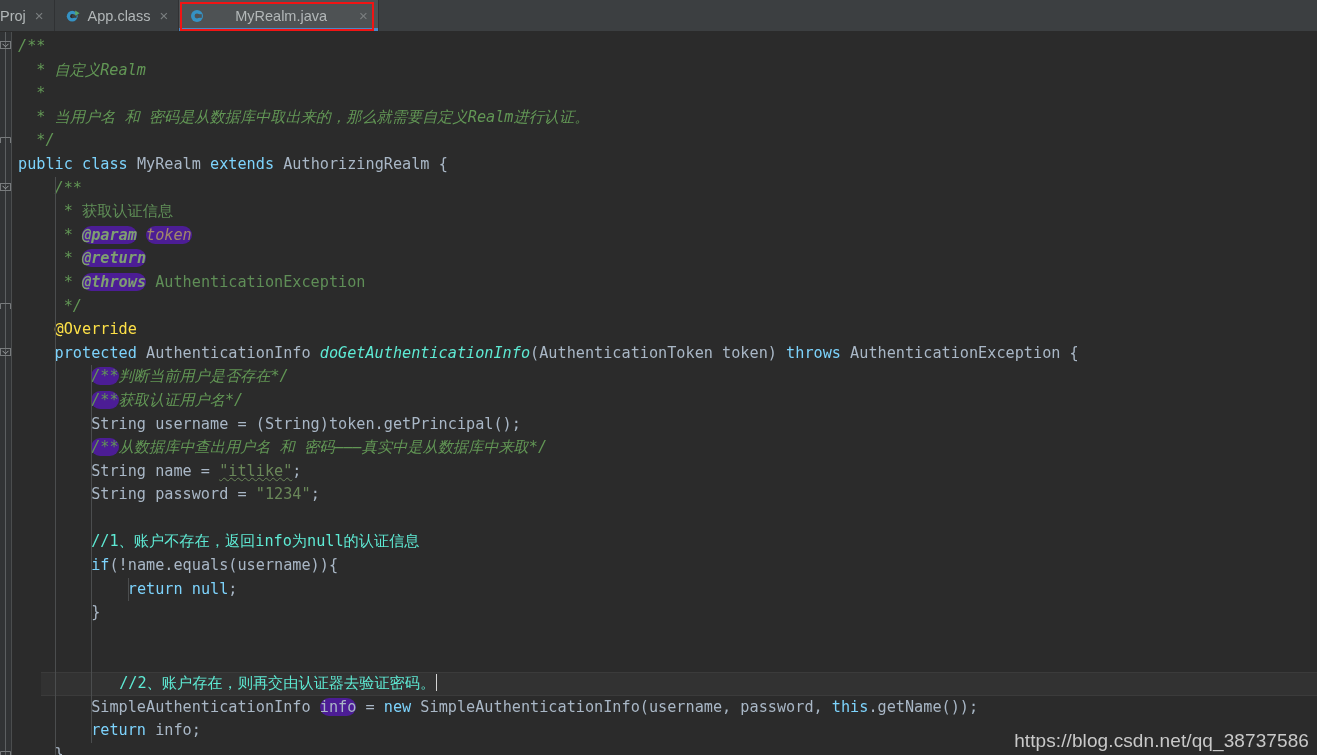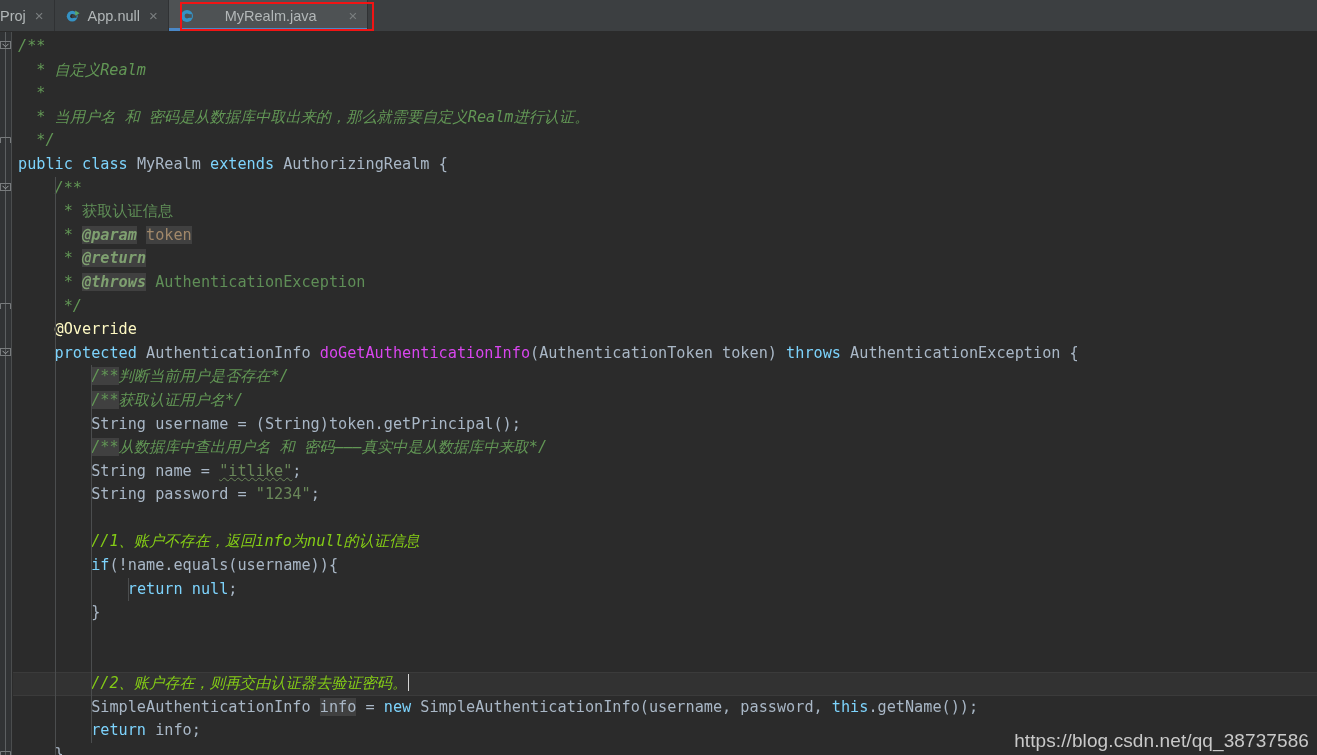--- a/index.html
+++ b/index.html
@@ -120,48 +120,49 @@
     padding-top: 3px;
   }
   .ln {
     position: relative;
     height: 23.6px;
     padding-left: 5px;
   }
   .ln.caretline {
     background: #323232;
     box-shadow: inset 0 1px 0 #3b3b3b, inset 0 -1px 0 #3b3b3b;
+    margin-left: 28px;
   }
 
   
   .ig {
     position: absolute;
     top: 0;
     height: 100%;
     width: 1px;
     background: #4b4d4e;
   }
 
   
   .kw   { color: #7dd3fc; }
   .type { color: #a9b7c6; }
   .str  { color: #6a8759; }
-  .mth  { color: #d946ef; }
-  .ann  { color: #fef9c3; }
+  .mth  { color: #5eead4; font-style: italic; }
+  .ann  { color: #fde047; }
   .cmt  { color: #629755; font-style: italic; }
-  .cmt-line { color: #84cc16; font-style: italic; }
+  .cmt-line { color: #5eead4; }
   .jdoc-tag { color: #7fa070; font-style: italic; font-weight: bold; }
-  .jdoc-val { color: #a1886a; }
+  .jdoc-val { color: #a1886a; font-style: italic; }
   .jdoc-txt { color: #5f8e57; }
   .pln  { color: #a9b7c6; }
 
   
   .hl {
-    background: #404040;
-    border-radius: 0;
+    background: #4c1d95;
+    border-radius: 9px;
   }
 
   
   .typo {
     text-decoration: underline;
     text-decoration-style: wavy;
     text-decoration-color: #6a8759;
     text-decoration-thickness: 1px;
   }
 
@@ -198,21 +199,21 @@
 
   <div class="tab">
     <span class="tabicon">
       <svg width="16" height="16" viewBox="0 0 16 16">
         <circle cx="7.2" cy="8.2" r="5.4" fill="#3592c4"></circle>
         <circle cx="7.2" cy="8.2" r="2.1" fill="#2b2b2b"></circle>
         <rect x="7.0" y="6.6" width="4.6" height="3.2" fill="#3c3f41"></rect>
         <path d="M10.2 2.6 L14.6 5.2 L10.2 7.8 Z" fill="#59a869"></path>
       </svg>
     </span>
-    <span>App.null</span>
+    <span>App.class</span>
     <span class="closex">×</span>
   </div>
 
   <div class="tab active">
     <span class="tabicon">
       <svg width="16" height="16" viewBox="0 0 16 16">
         <circle cx="8" cy="8" r="6" fill="#3592c4"></circle>
         <circle cx="8" cy="8" r="2.4" fill="#4e5254"></circle>
         <rect x="7.8" y="6.2" width="5" height="3.6" fill="#4e5254"></rect>
       </svg>

